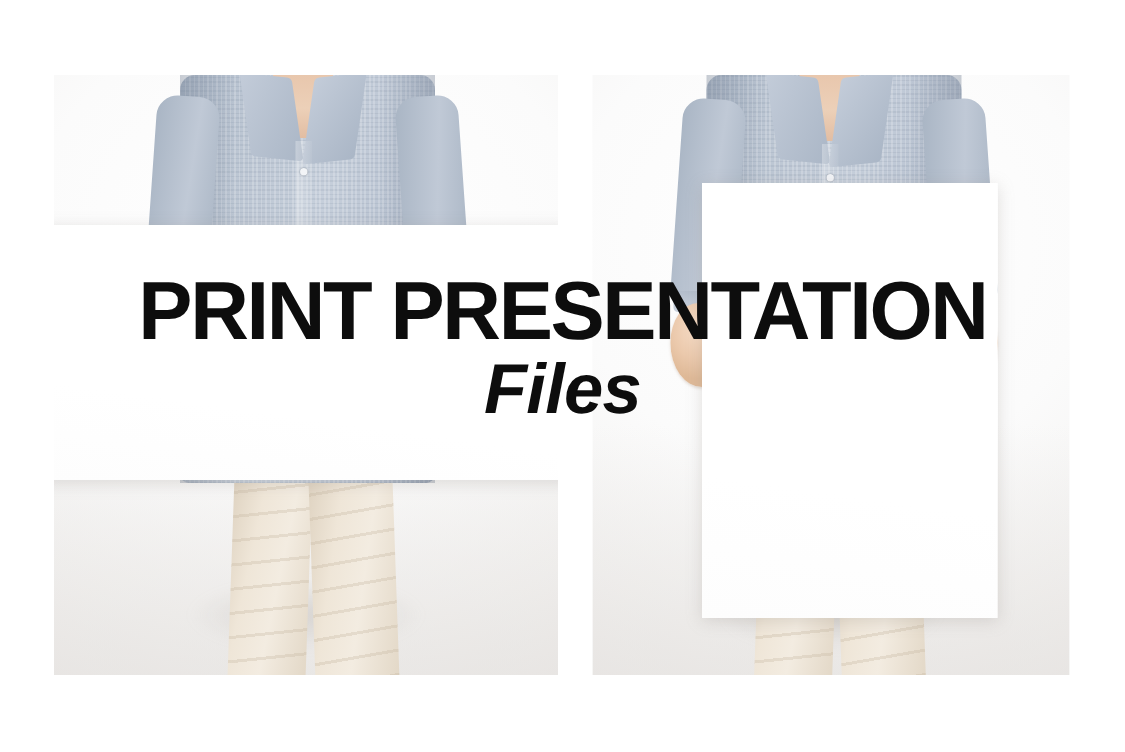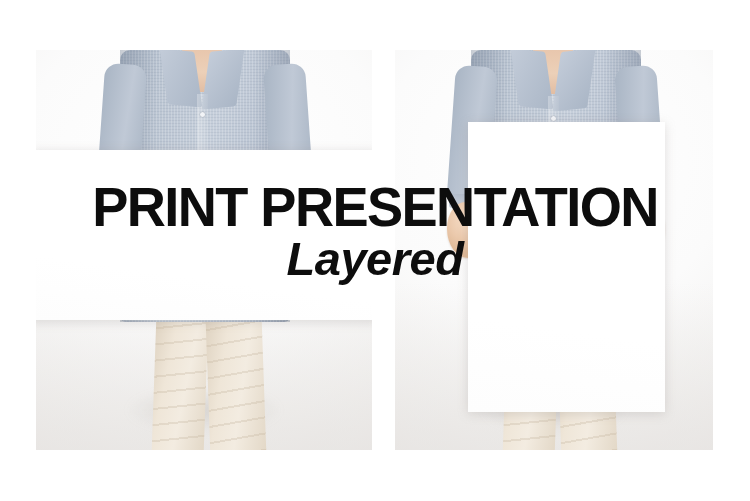--- a/index.html
+++ b/index.html
@@ -279,16 +279,16 @@
       <div class="thumb" style="left:74px; top:156px; width:15px; height:28px; transform:rotate(8deg);"></div>
       <div class="hand" style="left:228px; top:152px; width:42px; height:56px;"></div>
       <div class="thumb" style="left:232px; top:156px; width:15px; height:28px; transform:rotate(-8deg);"></div>
     </div>
 
     <div class="sheet" id="sheet-right"></div>
   </div>
 
   <div id="headline-block">
     <div id="title">PRINT PRESENTATION</div>
-    <div id="wordmark">Layered</div>
+    <div id="wordmark">Files</div>
   </div>
 
 </div>
 
 </body></html>

